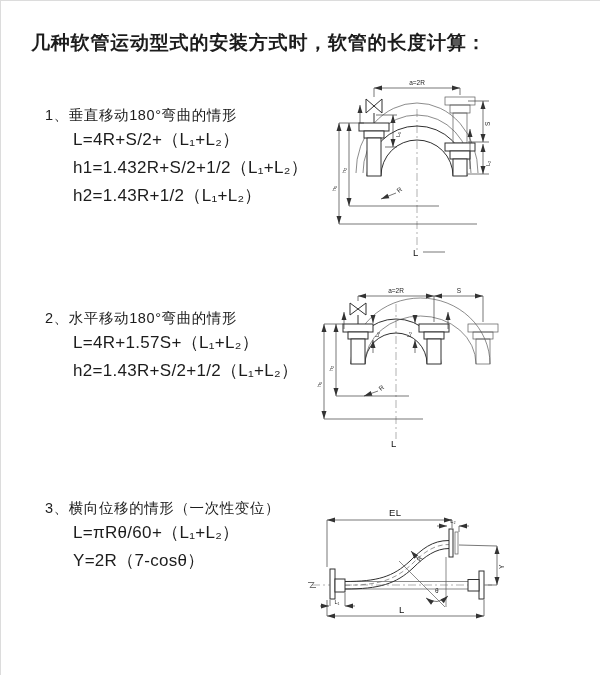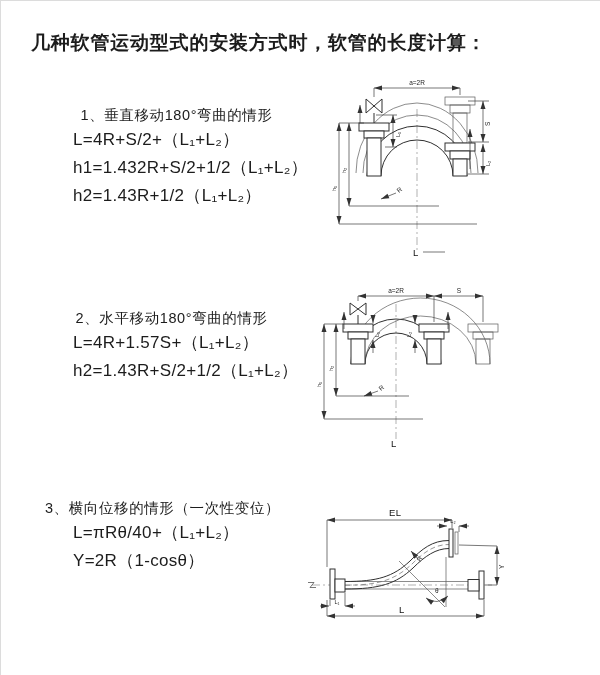--- a/index.html
+++ b/index.html
@@ -7,21 +7,21 @@
     position:relative;width:600px;height:675px;margin:0 auto;
     background:#ffffff;border:1px solid #dcdcdc;overflow:hidden;
     font-family:"Liberation Sans", sans-serif;color:#1c1c1c;
   }
   .title{
     position:absolute;left:30px;top:29px;
     font-size:19px;font-weight:600;letter-spacing:.8px;white-space:nowrap;
   }
   .sec{position:absolute;left:44px;}
   .sec1{top:103px;} .sec2{top:306px;} .sec3{top:496px;}
-  .sec-heading{font-size:14.5px;letter-spacing:.6px;line-height:22px;white-space:nowrap;text-align:center;}
+  .sec-heading{font-size:14.5px;letter-spacing:.6px;line-height:22px;white-space:nowrap;}
   .formula{font-size:17px;letter-spacing:.3px;line-height:28px;padding-left:28px;white-space:nowrap;}
   .diag{position:absolute;}
   .d1{left:316px;top:72px;} .d2{left:310px;top:278px;} .d3{left:298px;top:498px;}
   svg .obj{stroke:#303030;stroke-width:1;fill:none;}
   svg .objf{stroke:#303030;stroke-width:1;fill:#ffffff;}
   svg .thin{stroke:#5a5a5a;stroke-width:.7;fill:none;}
   svg .dim{stroke:#3d3d3d;stroke-width:.7;fill:none;}
   svg .cl{stroke:#8f8f8f;stroke-width:.7;fill:none;stroke-dasharray:8 3 2 3;}
   svg .hdash{stroke:#6b6b6b;stroke-width:.7;fill:none;stroke-dasharray:5 3;}
   svg .txt{font-size:6.5px;fill:#1f1f1f;}
@@ -43,22 +43,22 @@
   </div>
 
   <div class="sec sec2">
     <div class="sec-heading">2、水平移动180°弯曲的情形</div>
     <div class="formula">L=4R+1.57S+（L₁+L₂）</div>
     <div class="formula">h2=1.43R+S/2+1/2（L₁+L₂）</div>
   </div>
 
   <div class="sec sec3">
     <div class="sec-heading">3、横向位移的情形（一次性变位）</div>
-    <div class="formula">L=πRθ/40+（L₁+L₂）</div>
-    <div class="formula">Y=2R（1-cosθ）</div>
+    <div class="formula">L=πRθ/60+（L₁+L₂）</div>
+    <div class="formula">Y=2R（7-cosθ）</div>
   </div>
 
   <svg class="diag d1" width="292" height="196" viewBox="0 0 292 196">
     <defs>
       <marker id="mE" markerUnits="userSpaceOnUse" markerWidth="9" markerHeight="6" viewBox="0 0 9 6" refX="8.5" refY="3" orient="auto">
         <path d="M0.5,0.5 L8.5,3 L0.5,5.5 Z" fill="#333"></path>
       </marker>
       <marker id="mS" markerUnits="userSpaceOnUse" markerWidth="9" markerHeight="6" viewBox="0 0 9 6" refX="0.5" refY="3" orient="auto">
         <path d="M8.5,0.5 L0.5,3 L8.5,5.5 Z" fill="#333"></path>
       </marker>

